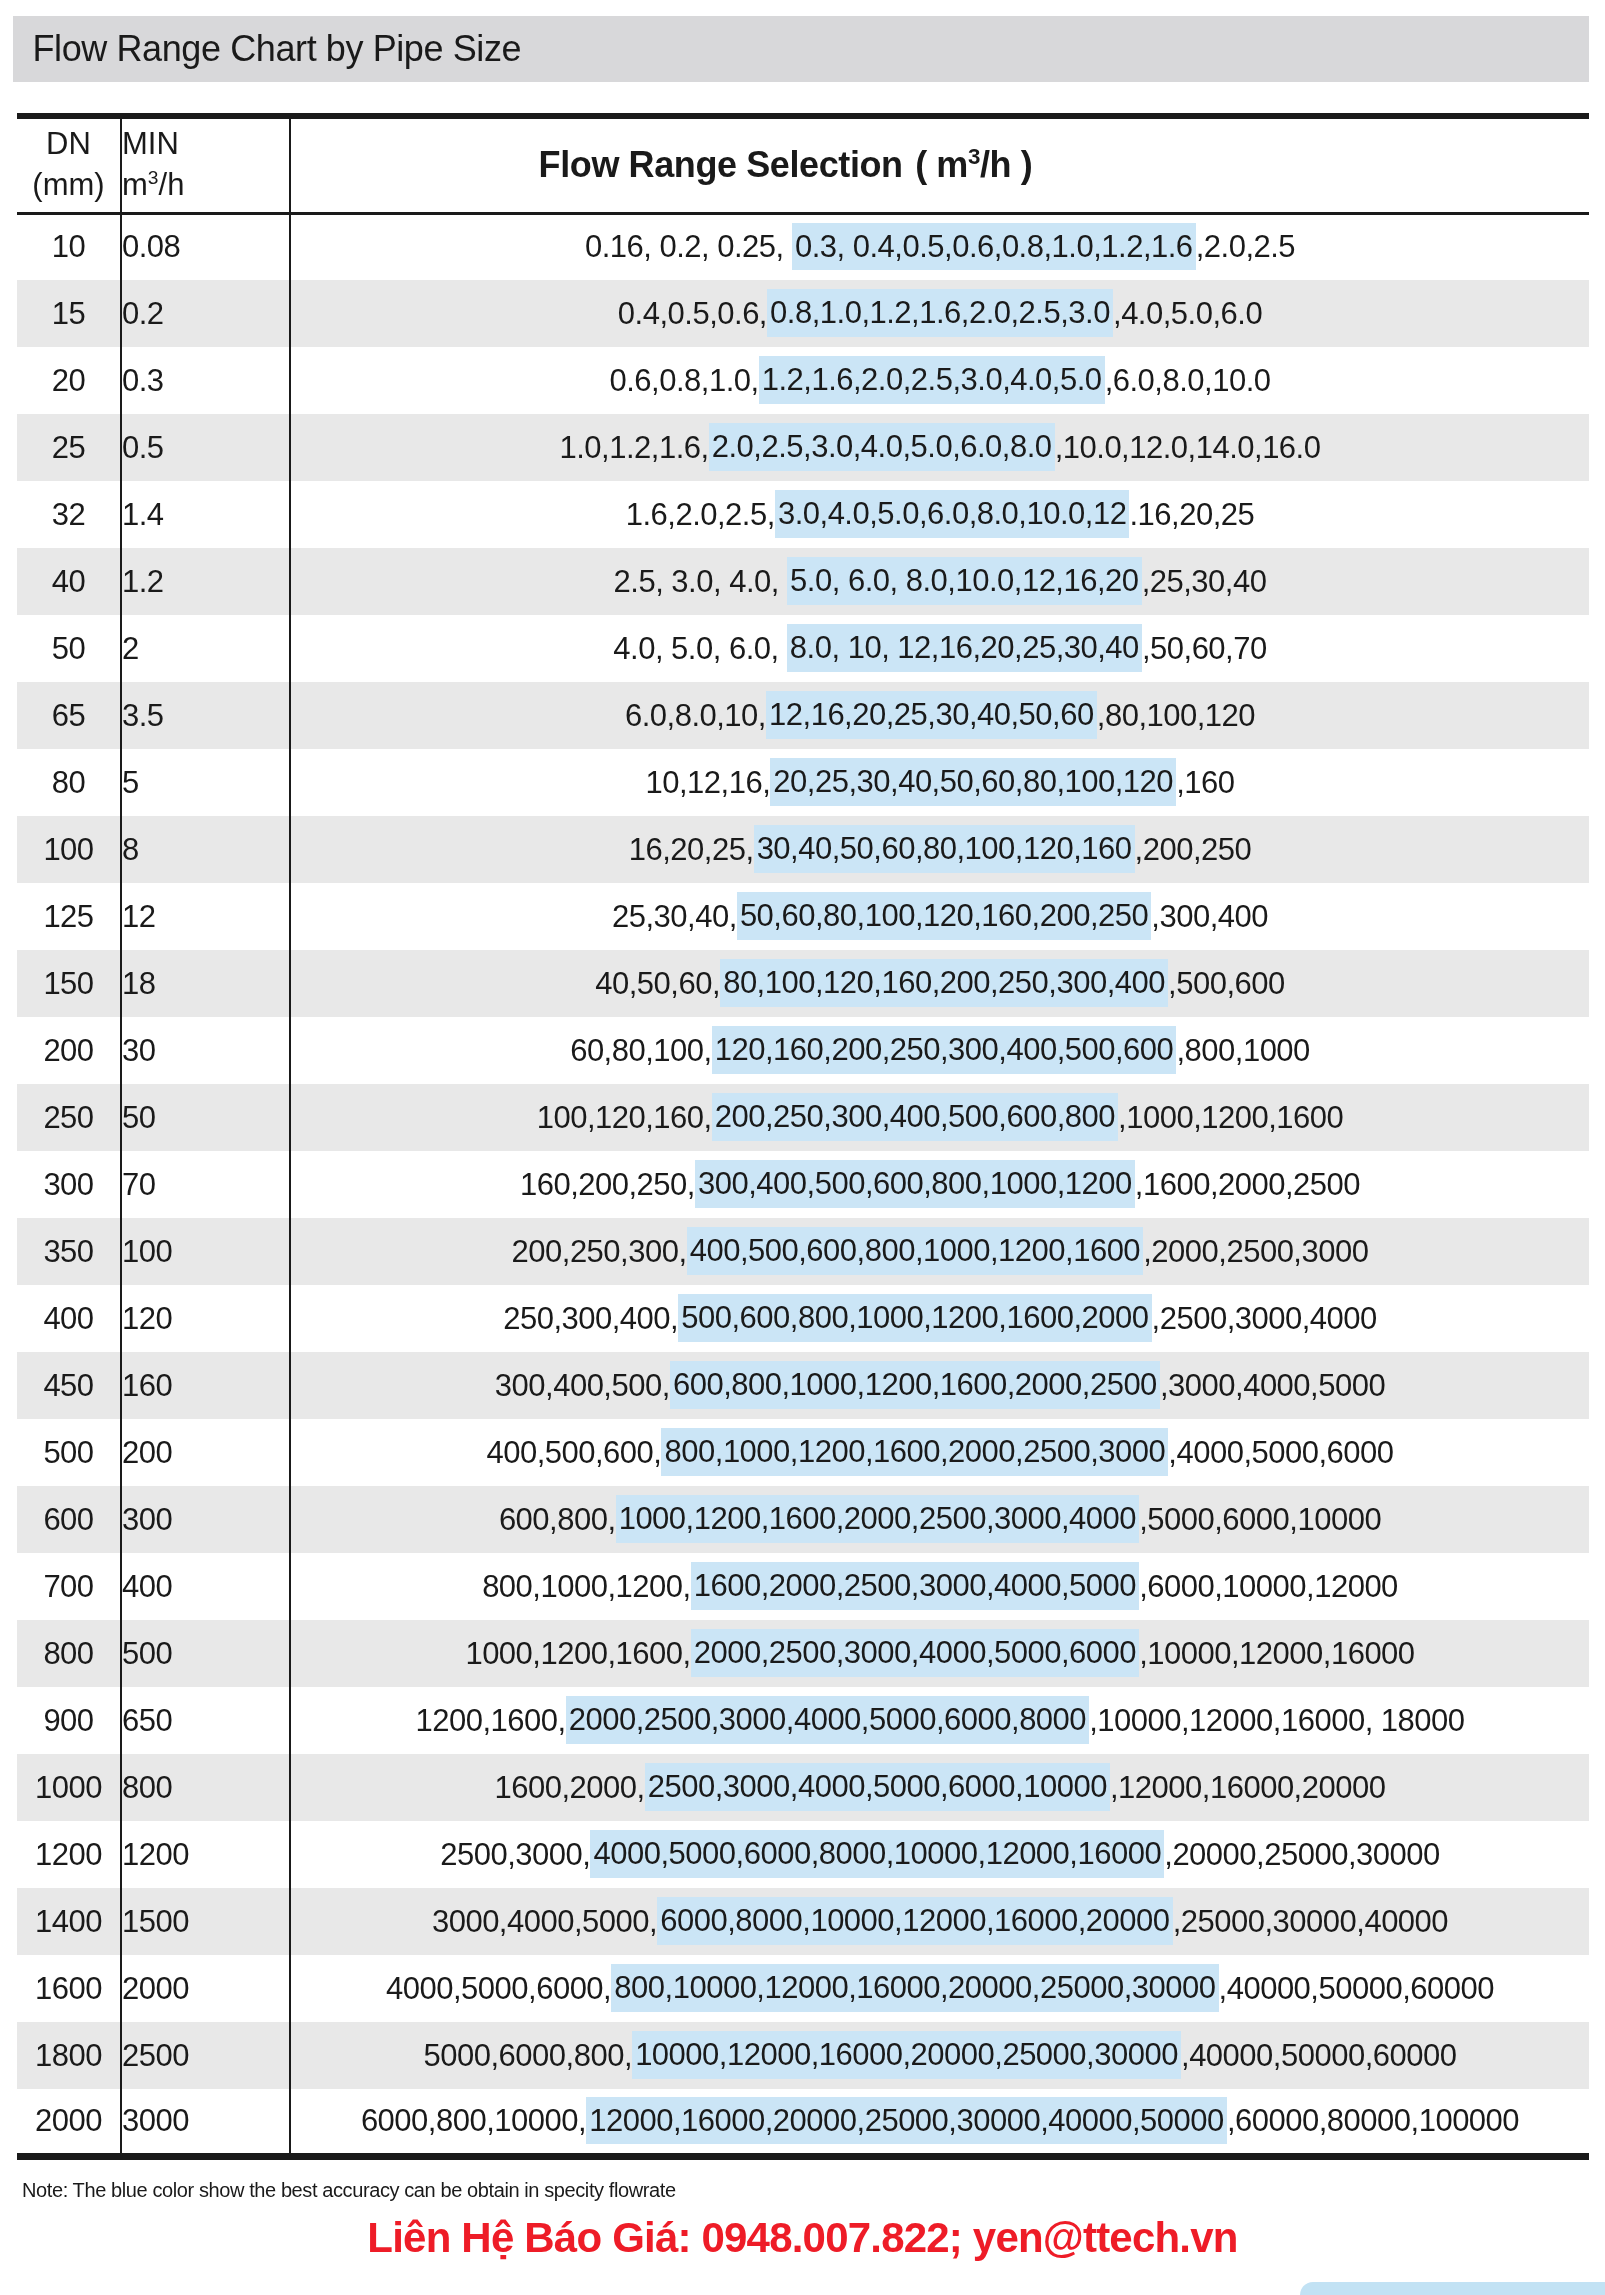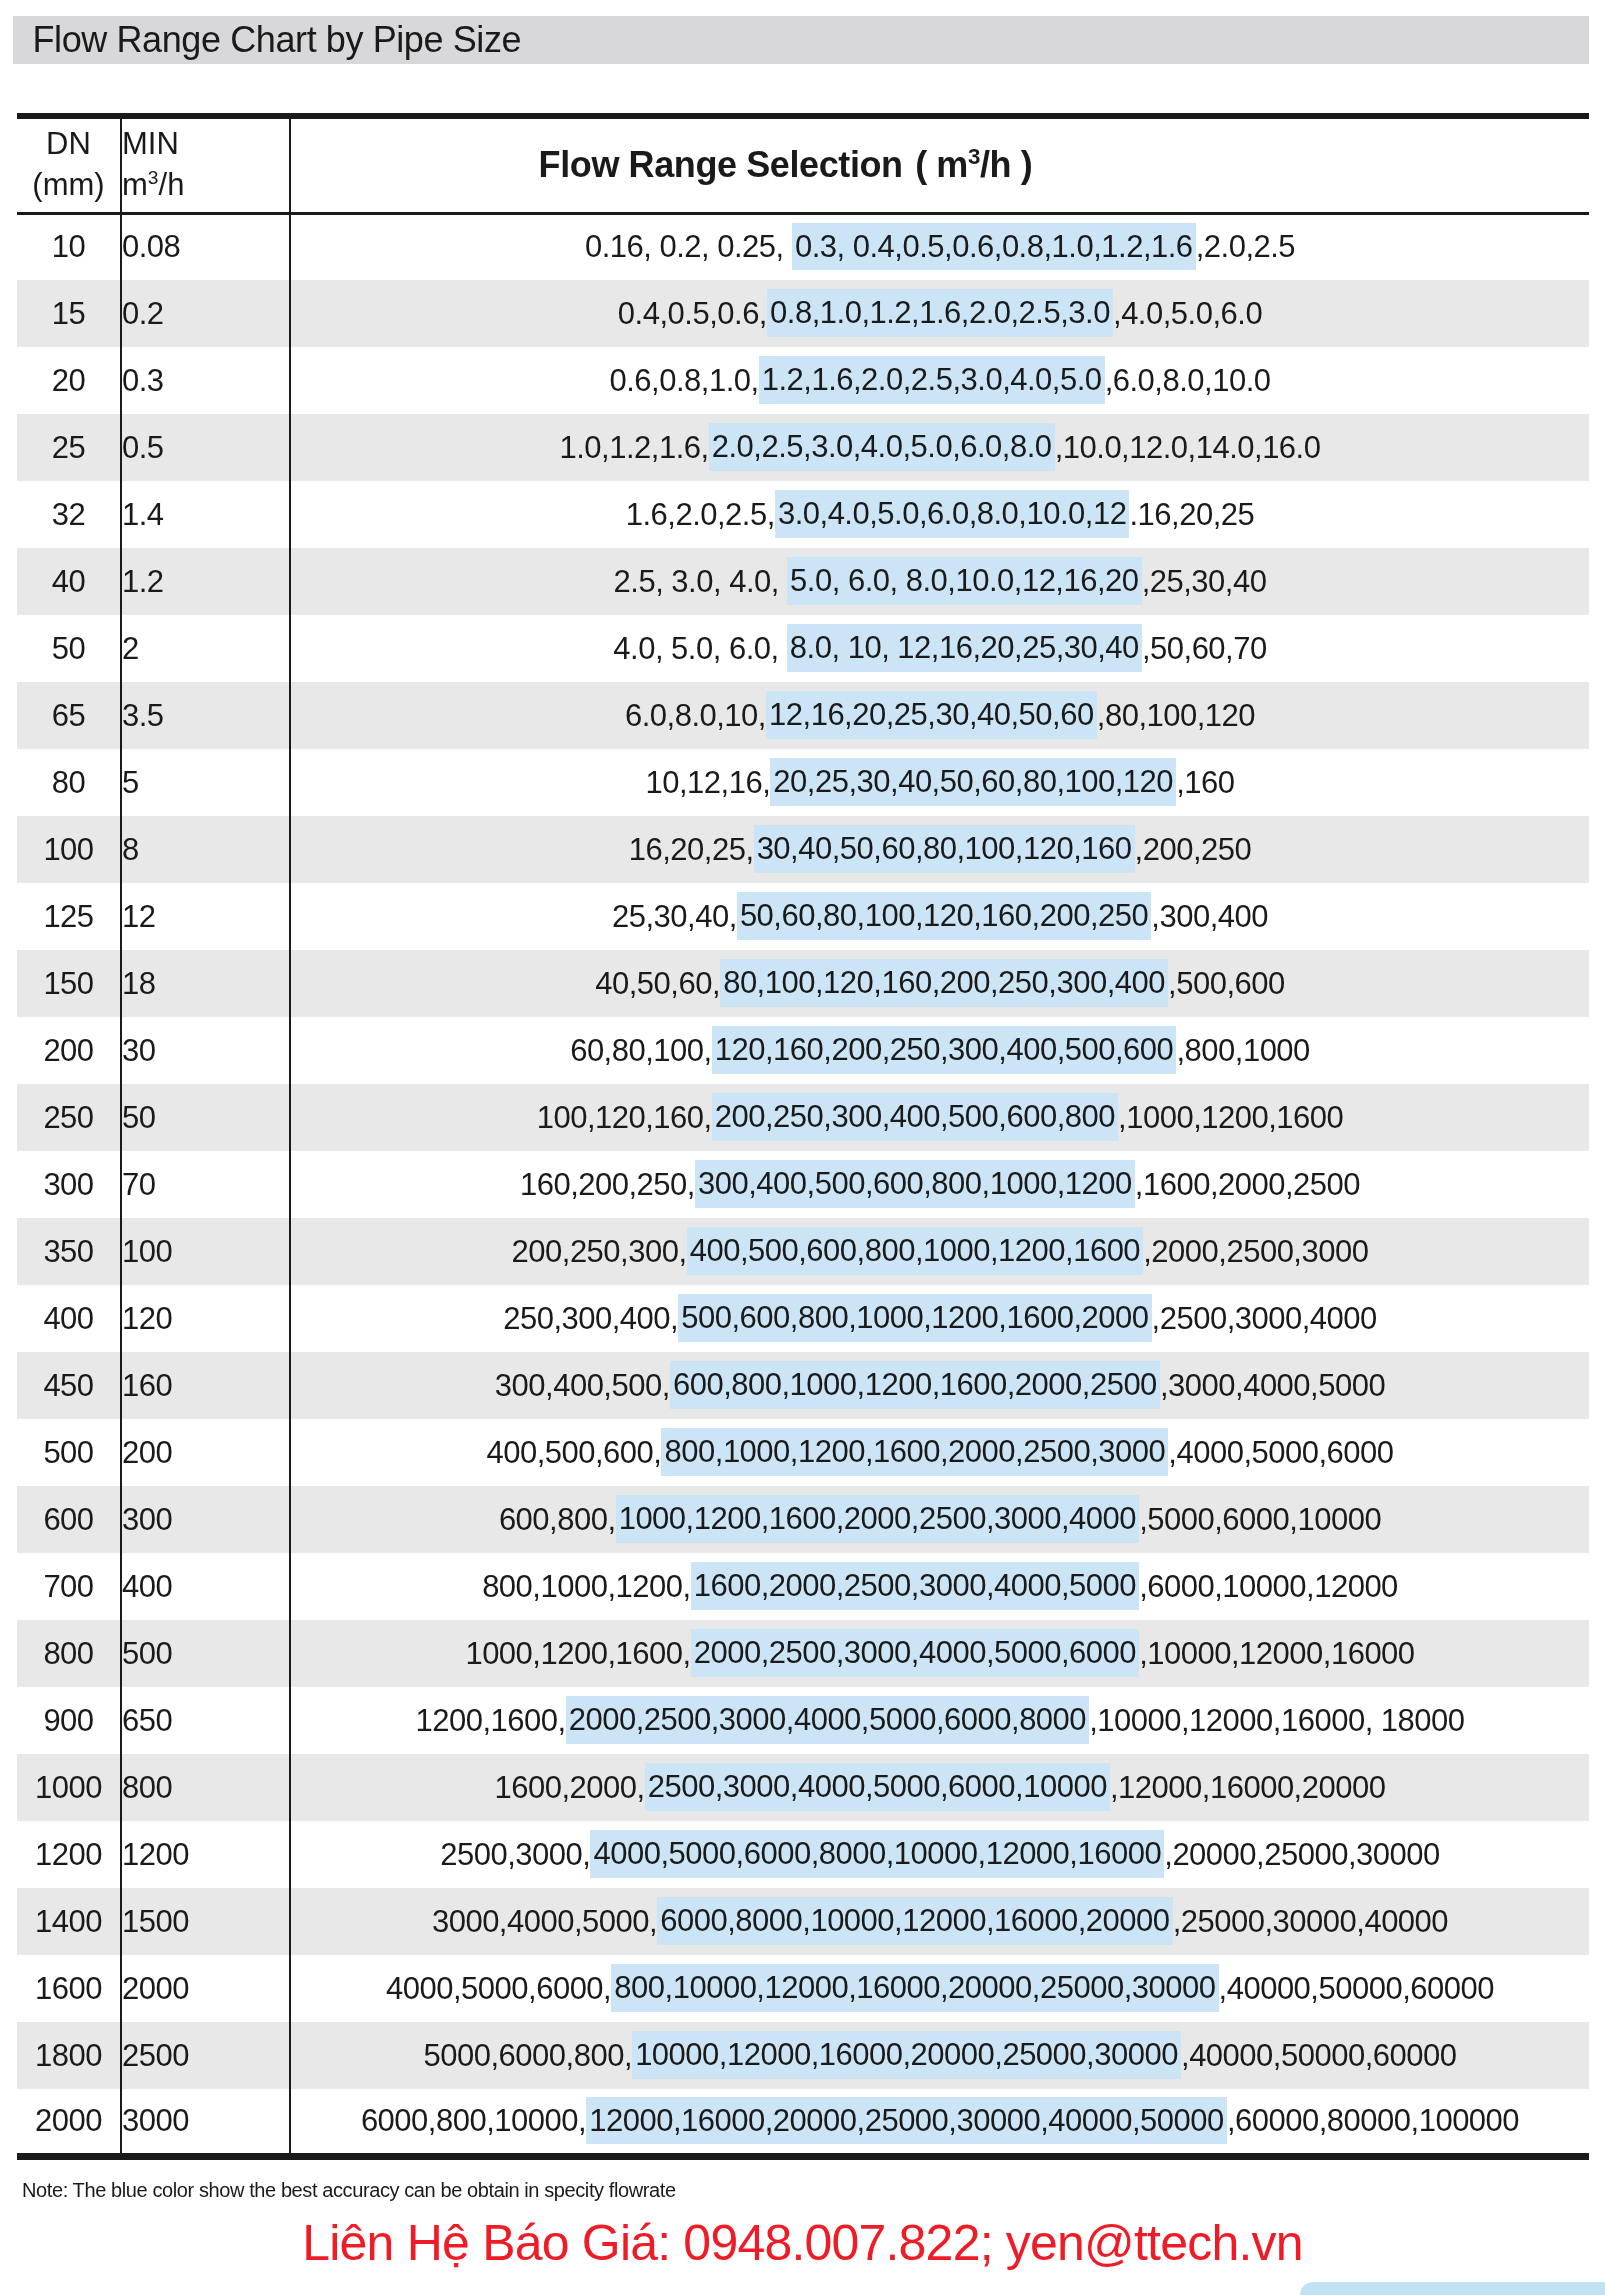--- a/index.html
+++ b/index.html
@@ -10,21 +10,21 @@
     --red:#ee1c27;
     --corner:#c2e2f4;
   }
   *{box-sizing:border-box;}
   html,body{margin:0;padding:0;}
   body{
     width:1605px;height:2295px;position:relative;background:#ffffff;
     font-family:"Liberation Sans",sans-serif;color:#1a1a1a;overflow:hidden;
   }
   .title-bar{
-    position:absolute;top:15.6px;left:12.5px;right:15.6px;height:48px;
+    position:absolute;top:15.6px;left:12.5px;right:15.6px;height:66px;
     background:var(--title-bar-bg);
     display:flex;align-items:center;padding-left:20px;
     font-size:36px;letter-spacing:-0.4px;
   }
   .flow-table{
     position:absolute;top:113px;left:17px;width:1572px;
     border-collapse:collapse;table-layout:fixed;
     border-top:6.2px solid var(--line);
     border-bottom:7px solid var(--line);
   }
@@ -46,21 +46,21 @@
   }
   tbody tr:nth-child(even){background:var(--row-alt-bg);}
   td.c3{text-align:center;padding-left:0;white-space:nowrap;}
   .hl{background:var(--highlight-bg);padding:6.2px 3.1px;}
   .note{
     position:absolute;top:2179px;left:22px;margin:0;
     font-size:20px;letter-spacing:-0.4px;
   }
   .contact{
     position:absolute;top:2214px;left:0;width:100%;margin:0;
-    text-align:center;font-size:50px;font-weight:normal;
+    text-align:center;font-size:42px;font-weight:bold;
     color:var(--red);letter-spacing:-0.8px;
   }
   .corner-shape{
     position:absolute;right:0;bottom:0;width:305px;height:13.2px;
     background:var(--corner);border-radius:20px 0 0 0;
   }
 </style>
 </head>
 <body>
 

